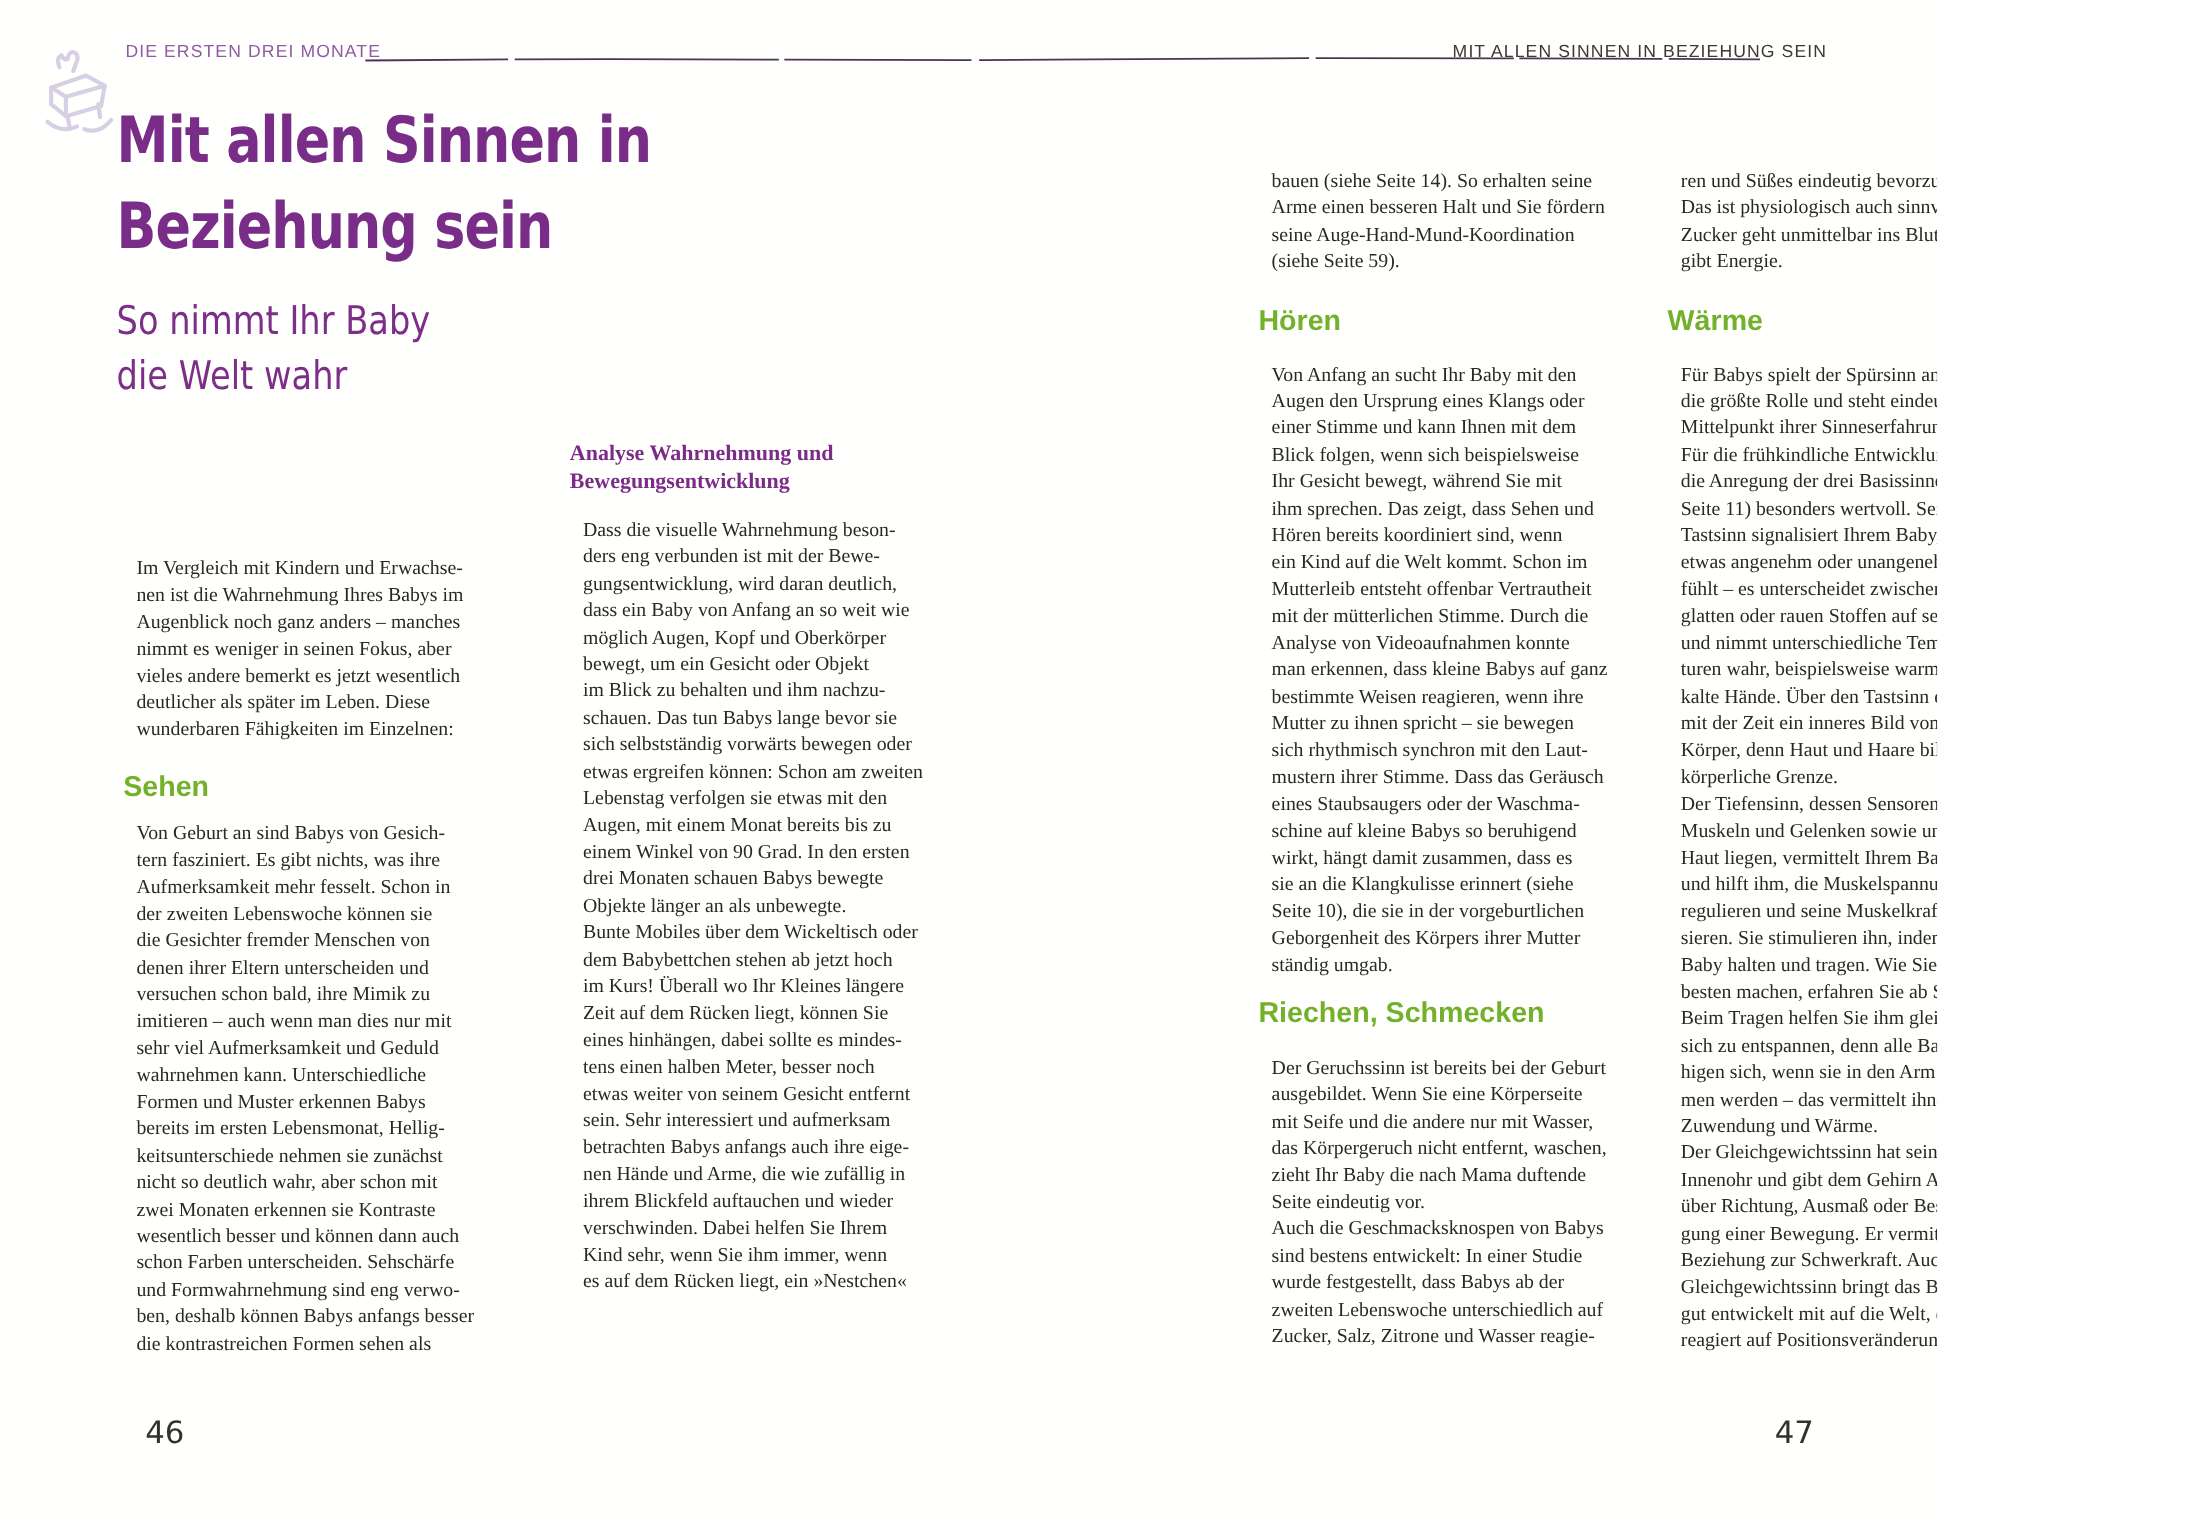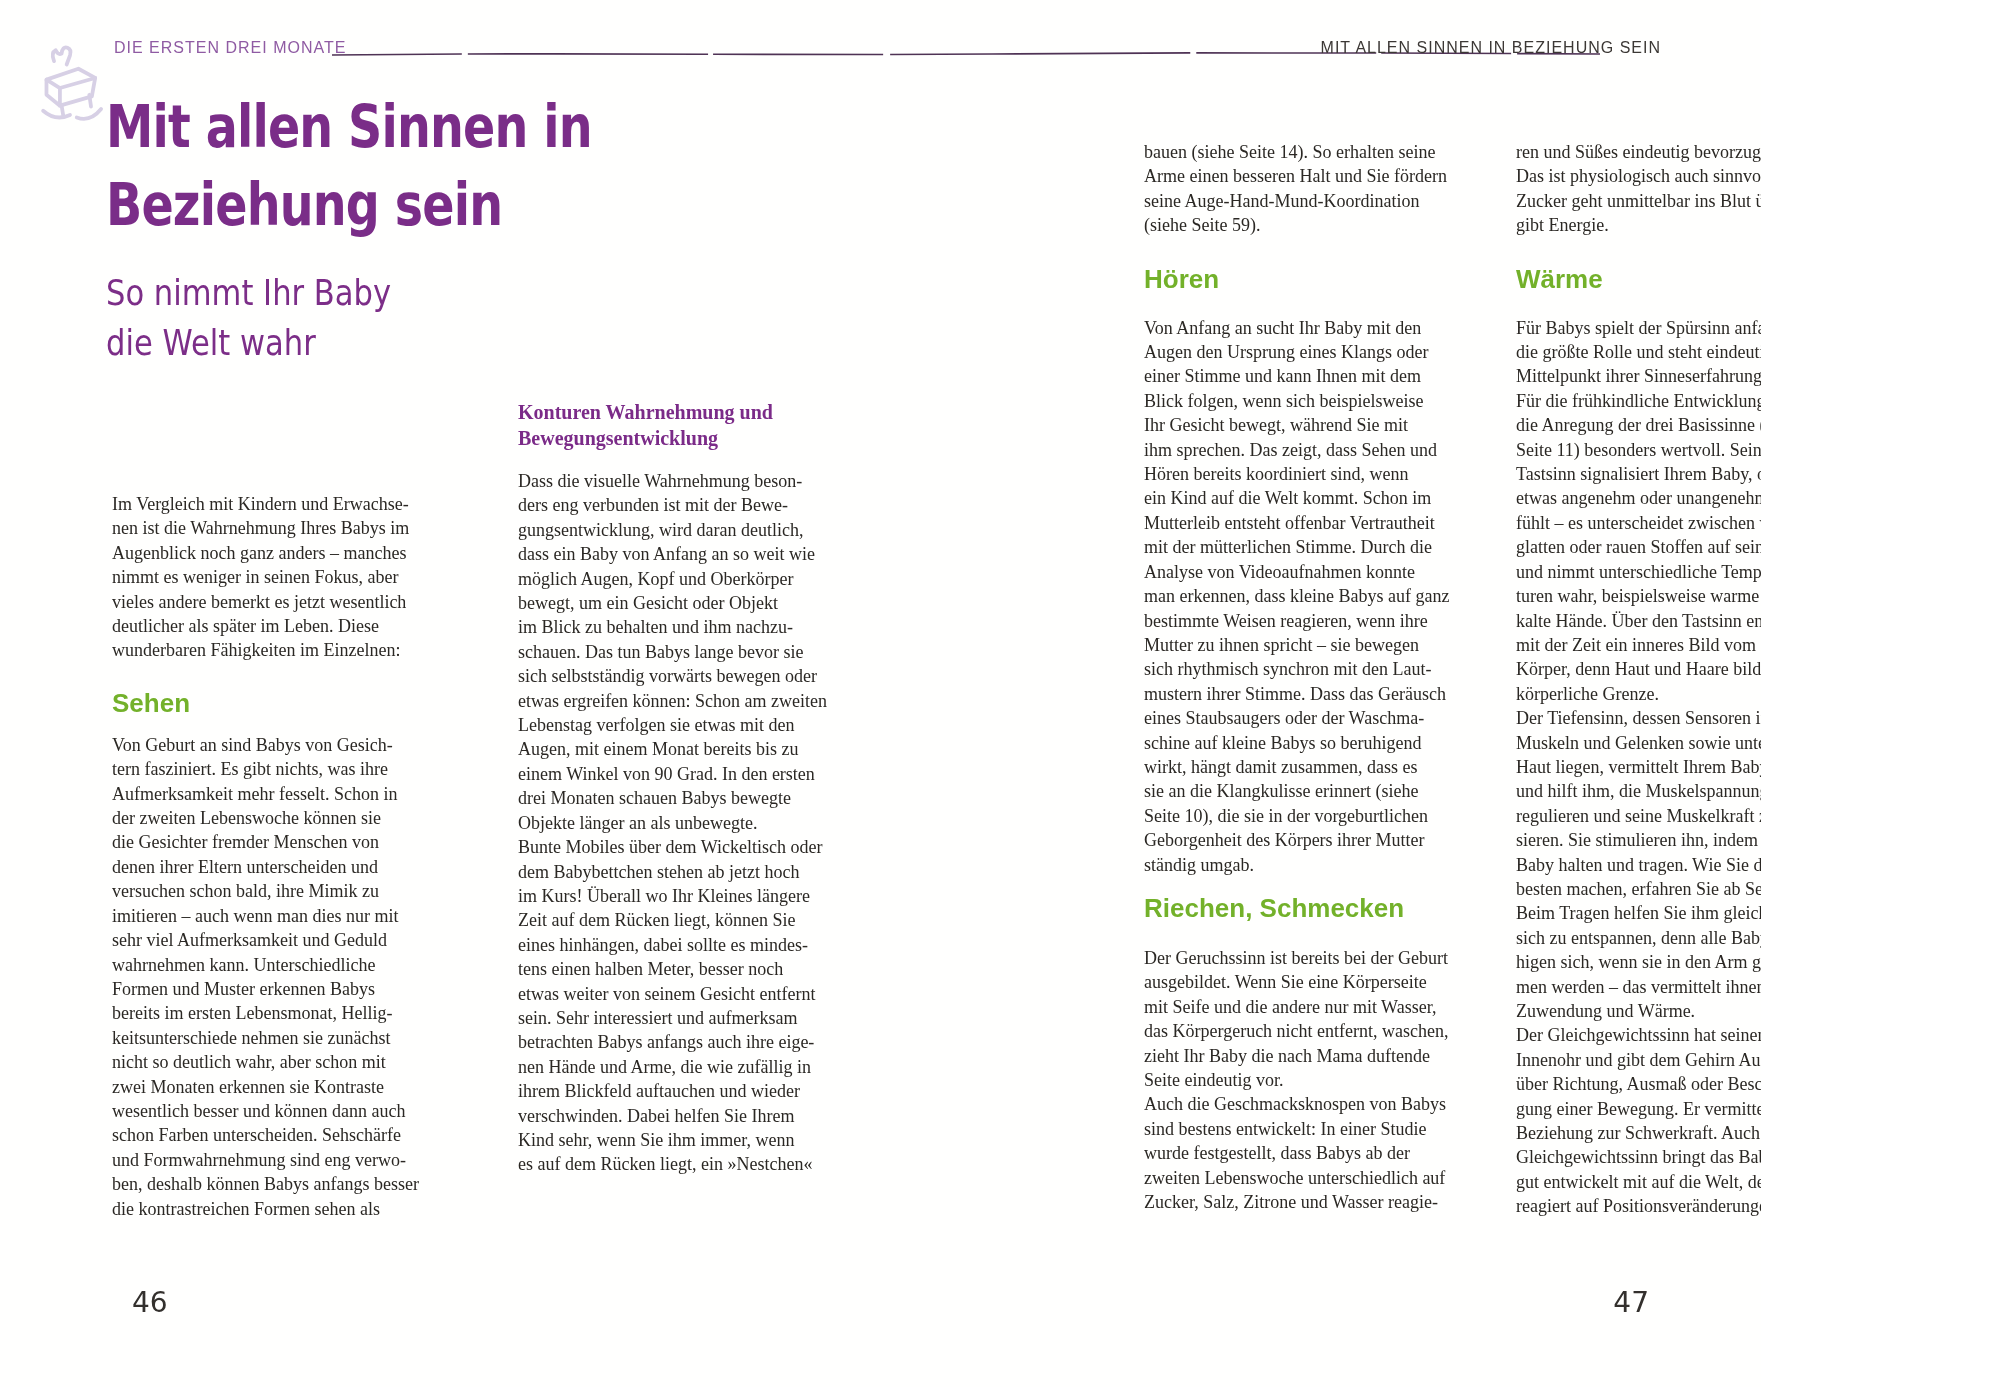--- a/index.html
+++ b/index.html
@@ -47,21 +47,21 @@
   }
 
   
   .col { position:absolute; }
   #col1 { left:112px;  top:492px; width:382px; }
   #col2 { left:518px;  top:370px; width:392px; }
   #col3 { left:1144px; top:140px; width:392px; }
   #col4 { left:1516px; top:140px; width:394px; }
 
   .body-text {
-    margin:0;
+    margin:12px;
     white-space:pre-line;
     font-size:18px; line-height:24.4px;
     color:#2b2824;
   }
   .h-green {
     font-family:"Liberation Sans", sans-serif;
     font-weight:bold; font-size:26px; line-height:30px;
     color:#73b12a;
     margin:25px 0 15px;
   }
@@ -136,21 +136,21 @@
 nicht so deutlich wahr, aber schon mit
 zwei Monaten erkennen sie Kontraste
 wesentlich besser und können dann auch
 schon Farben unterscheiden. Sehschärfe
 und Formwahrnehmung sind eng verwo-
 ben, deshalb können Babys anfangs besser
 die kontrastreichen Formen sehen als</p>
   </div>
 
   <div class="col" id="col2">
-    <div class="h-purple">Konturen Wahrnehmung und
+    <div class="h-purple">Analyse Wahrnehmung und
 Bewegungsentwicklung</div>
     <p class="body-text">Dass die visuelle Wahrnehmung beson-
 ders eng verbunden ist mit der Bewe-
 gungsentwicklung, wird daran deutlich,
 dass ein Baby von Anfang an so weit wie
 möglich Augen, Kopf und Oberkörper
 bewegt, um ein Gesicht oder Objekt
 im Blick zu behalten und ihm nachzu-
 schauen. Das tun Babys lange bevor sie
 sich selbstständig vorwärts bewegen oder

